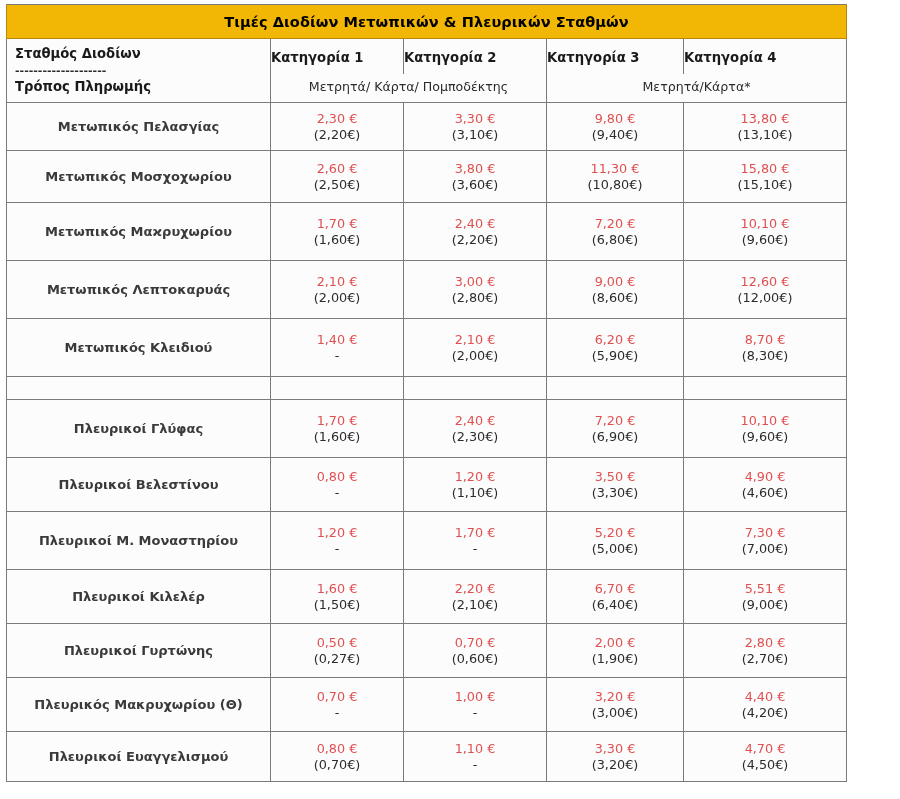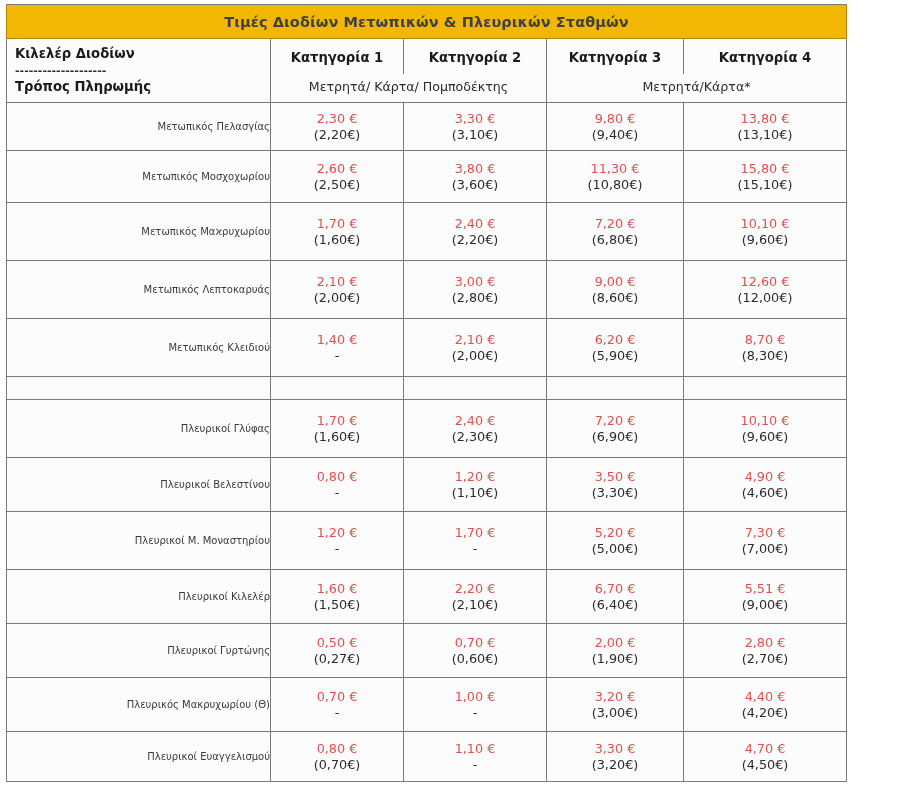--- a/index.html
+++ b/index.html
@@ -39,21 +39,21 @@
     background: #f2b705;
     border: 1.5px solid #b8860b;
     border-top: none;
     text-align: center;
     padding: 5px 0 6px 0;
     height: 22px;
   }
   .title-text {
     font-size: 14.5px;
     font-weight: bold;
-    color: #404040;
+    color: #000000;
     letter-spacing: 0.1px;
     white-space: nowrap;
   }
 
   
   .hdr-cell {
     border: 1.2px solid #7a7a7a;
     border-top: none;
     vertical-align: middle;
     background: #fcfcfc;
@@ -80,21 +80,21 @@
     white-space: nowrap;
     overflow: hidden;
   }
   .hdr-left .line2 {
     font-size: 13.2px;
     font-weight: bold;
     color: #1a1a1a;
     line-height: 18px;
   }
   .cat-head {
-    text-align: center;
+    text-align: left;
     font-size: 13.2px;
     font-weight: bold;
     color: #1a1a1a;
     border: 1.2px solid #7a7a7a;
     border-top: none;
     border-bottom: none;
     padding: 10px 0 8px 0;
     background: #fcfcfc;
     white-space: nowrap;
   }
@@ -110,26 +110,27 @@
   }
   .pay-row td.nb-left { border-left: 1.2px solid #7a7a7a; }
 
   
   .data-row td {
     border: 1.2px solid #7a7a7a;
     background: #fcfcfc;
     padding: 0;
   }
   .station-cell {
-    text-align: right;
+    text-align: center;
     padding-left: 8px;
-    font-size: 10px;
+    font-size: 13px;
     color: #3a3a3a;
     vertical-align: middle;
     white-space: nowrap;
+    font-weight: bold;
   }
   .price-cell {
     text-align: center;
     vertical-align: middle;
     padding: 3px 0 4px 0;
     line-height: 16px;
   }
   .price-main {
     display: block;
     font-size: 12.8px;
@@ -165,21 +166,21 @@
     </colgroup>
     <tbody id="table-body">
       <tr class="title-bar">
         <td colspan="5">
           <span class="title-text">Τιμές Διοδίων Μετωπικών &amp; Πλευρικών Σταθμών</span>
         </td>
       </tr>
 
       <tr>
         <td class="hdr-cell hdr-left" rowspan="2">
-          <div class="line1">Κιλελέρ Διοδίων</div>
+          <div class="line1">Σταθμός Διοδίων</div>
           <div class="dashes">--------------------</div>
           <div class="line2">Τρόπος Πληρωμής</div>
         </td>
         <td class="cat-head">Κατηγορία 1</td>
         <td class="cat-head">Κατηγορία 2</td>
         <td class="cat-head">Κατηγορία 3</td>
         <td class="cat-head">Κατηγορία 4</td>
       </tr>
 
       <tr class="pay-row">

